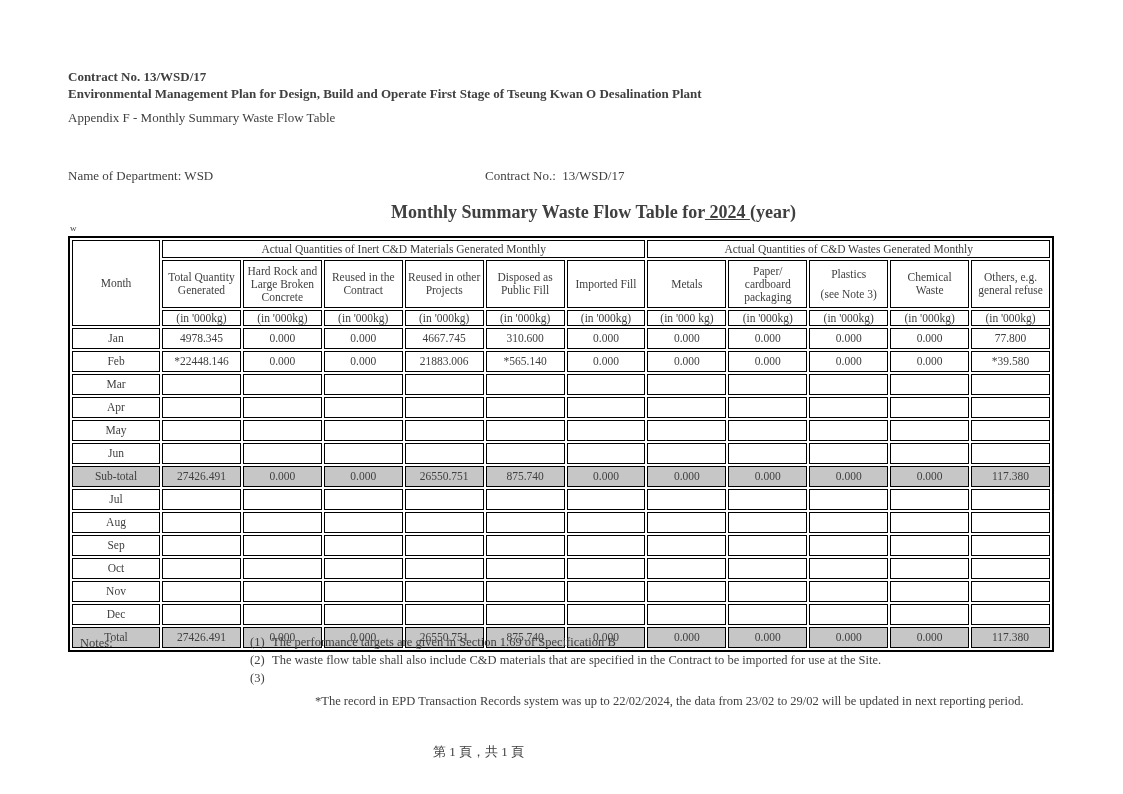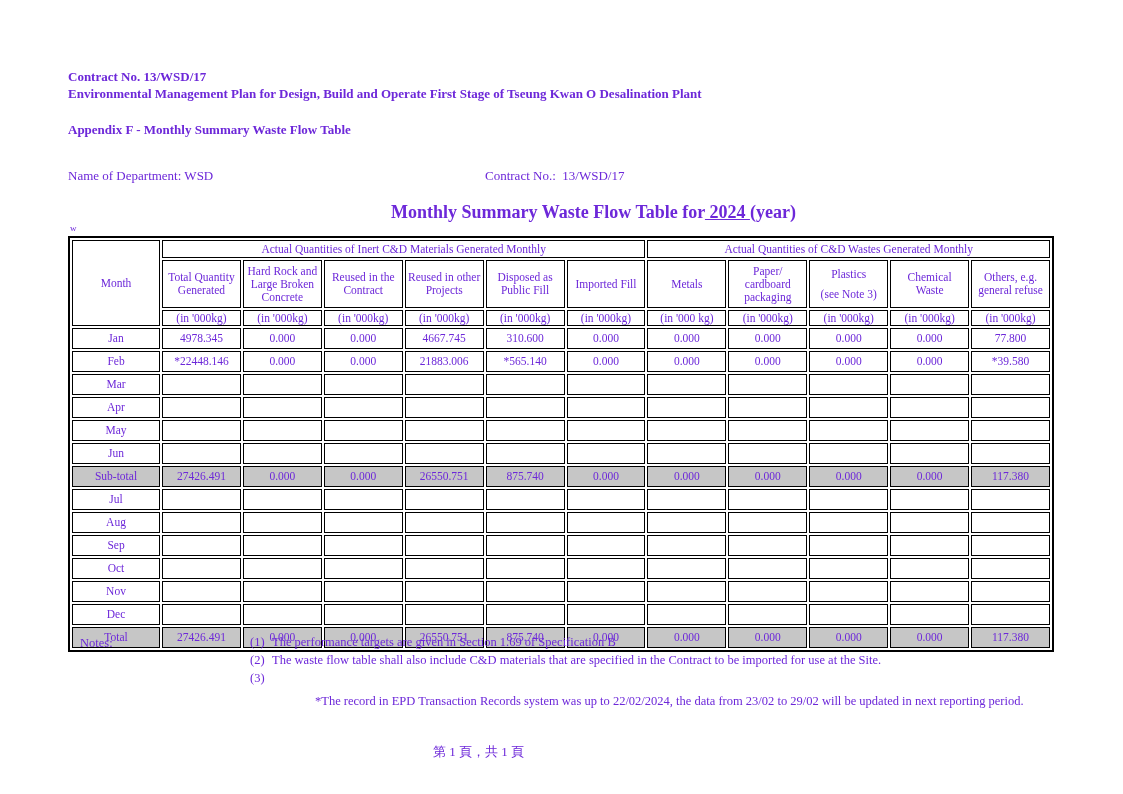--- a/index.html
+++ b/index.html
@@ -1,24 +1,24 @@
 <!DOCTYPE html>
 <html><head>
 <meta charset="utf-8">
 <style>
   html, body { margin: 0; padding: 0; background: #e8e8e8; }
   .page {
     width: 1123px; height: 794px; position: relative; margin: 0 auto;
-    background: #ffffff; color: #6d28d9;
+    background: #ffffff; color: #404040;
     font-family: "Liberation Serif", "DejaVu Serif", serif;
     overflow: hidden;
   }
   .doc-header { position: absolute; left: 68px; top: 68px; font-size: 13px; line-height: 17px; }
   .doc-header .bold { font-weight: bold; }
-  .doc-header .appendix { margin-top: 19px; font-weight: bold; }
+  .doc-header .appendix { margin-top: 7px; font-weight: normal; }
 
   .dept-row { position: absolute; left: 68px; top: 168px; width: 990px; font-size: 13px; }
   .dept-row .contract { position: absolute; left: 417px; white-space: pre; }
 
   .table-title { position: absolute; left: 0; top: 202px; width: 1123px; text-align: center;
     font-weight: bold; font-size: 18px; padding-left: 32px; }
   .table-title .year { text-decoration: underline; white-space: pre; }
 
   .stray { position: absolute; left: 70px; top: 223px; font-size: 9px; }
 

